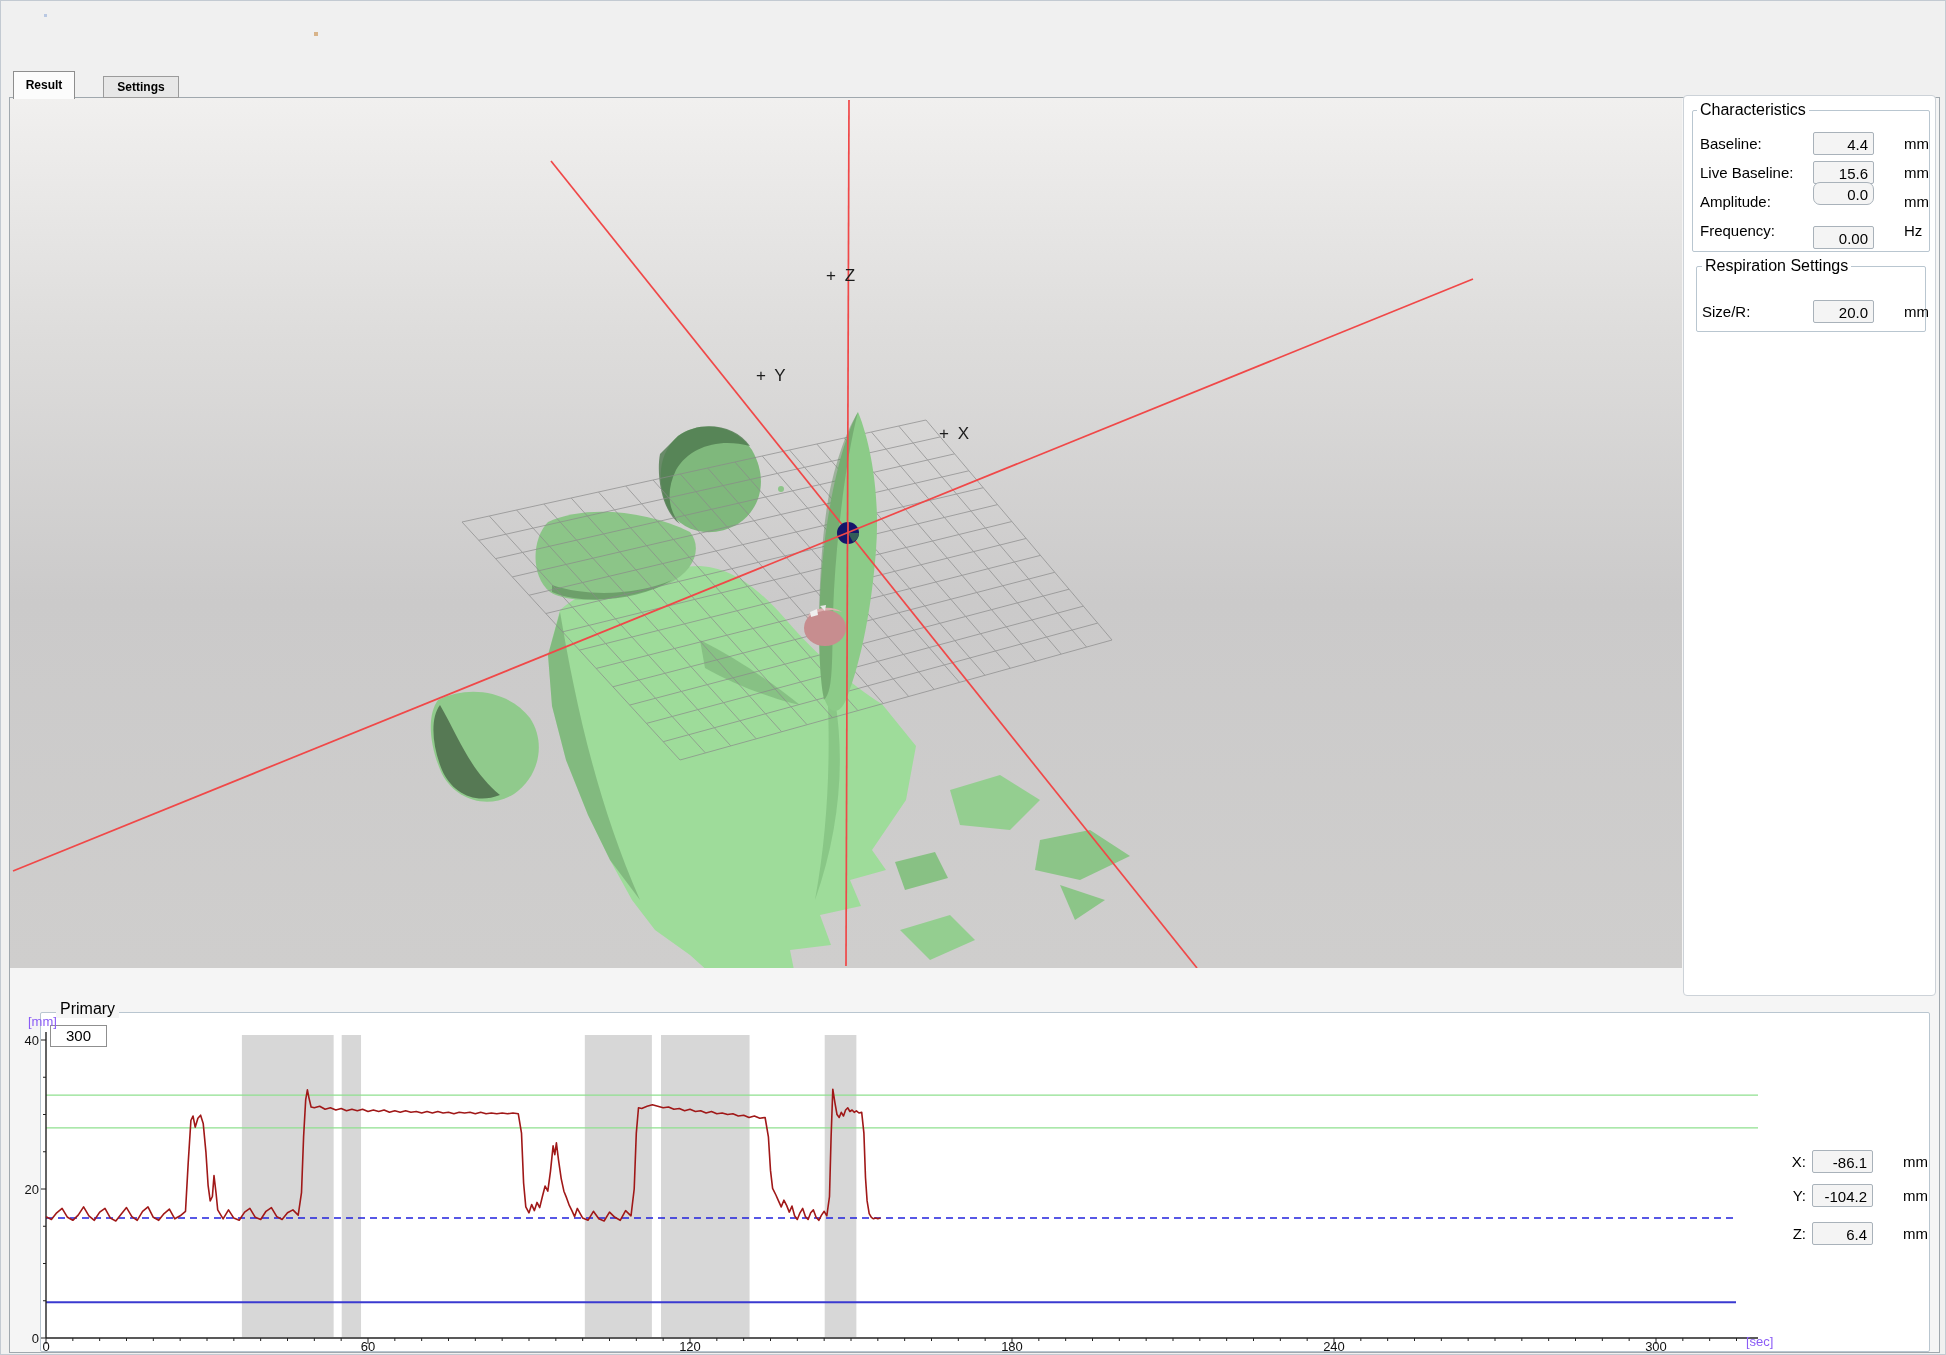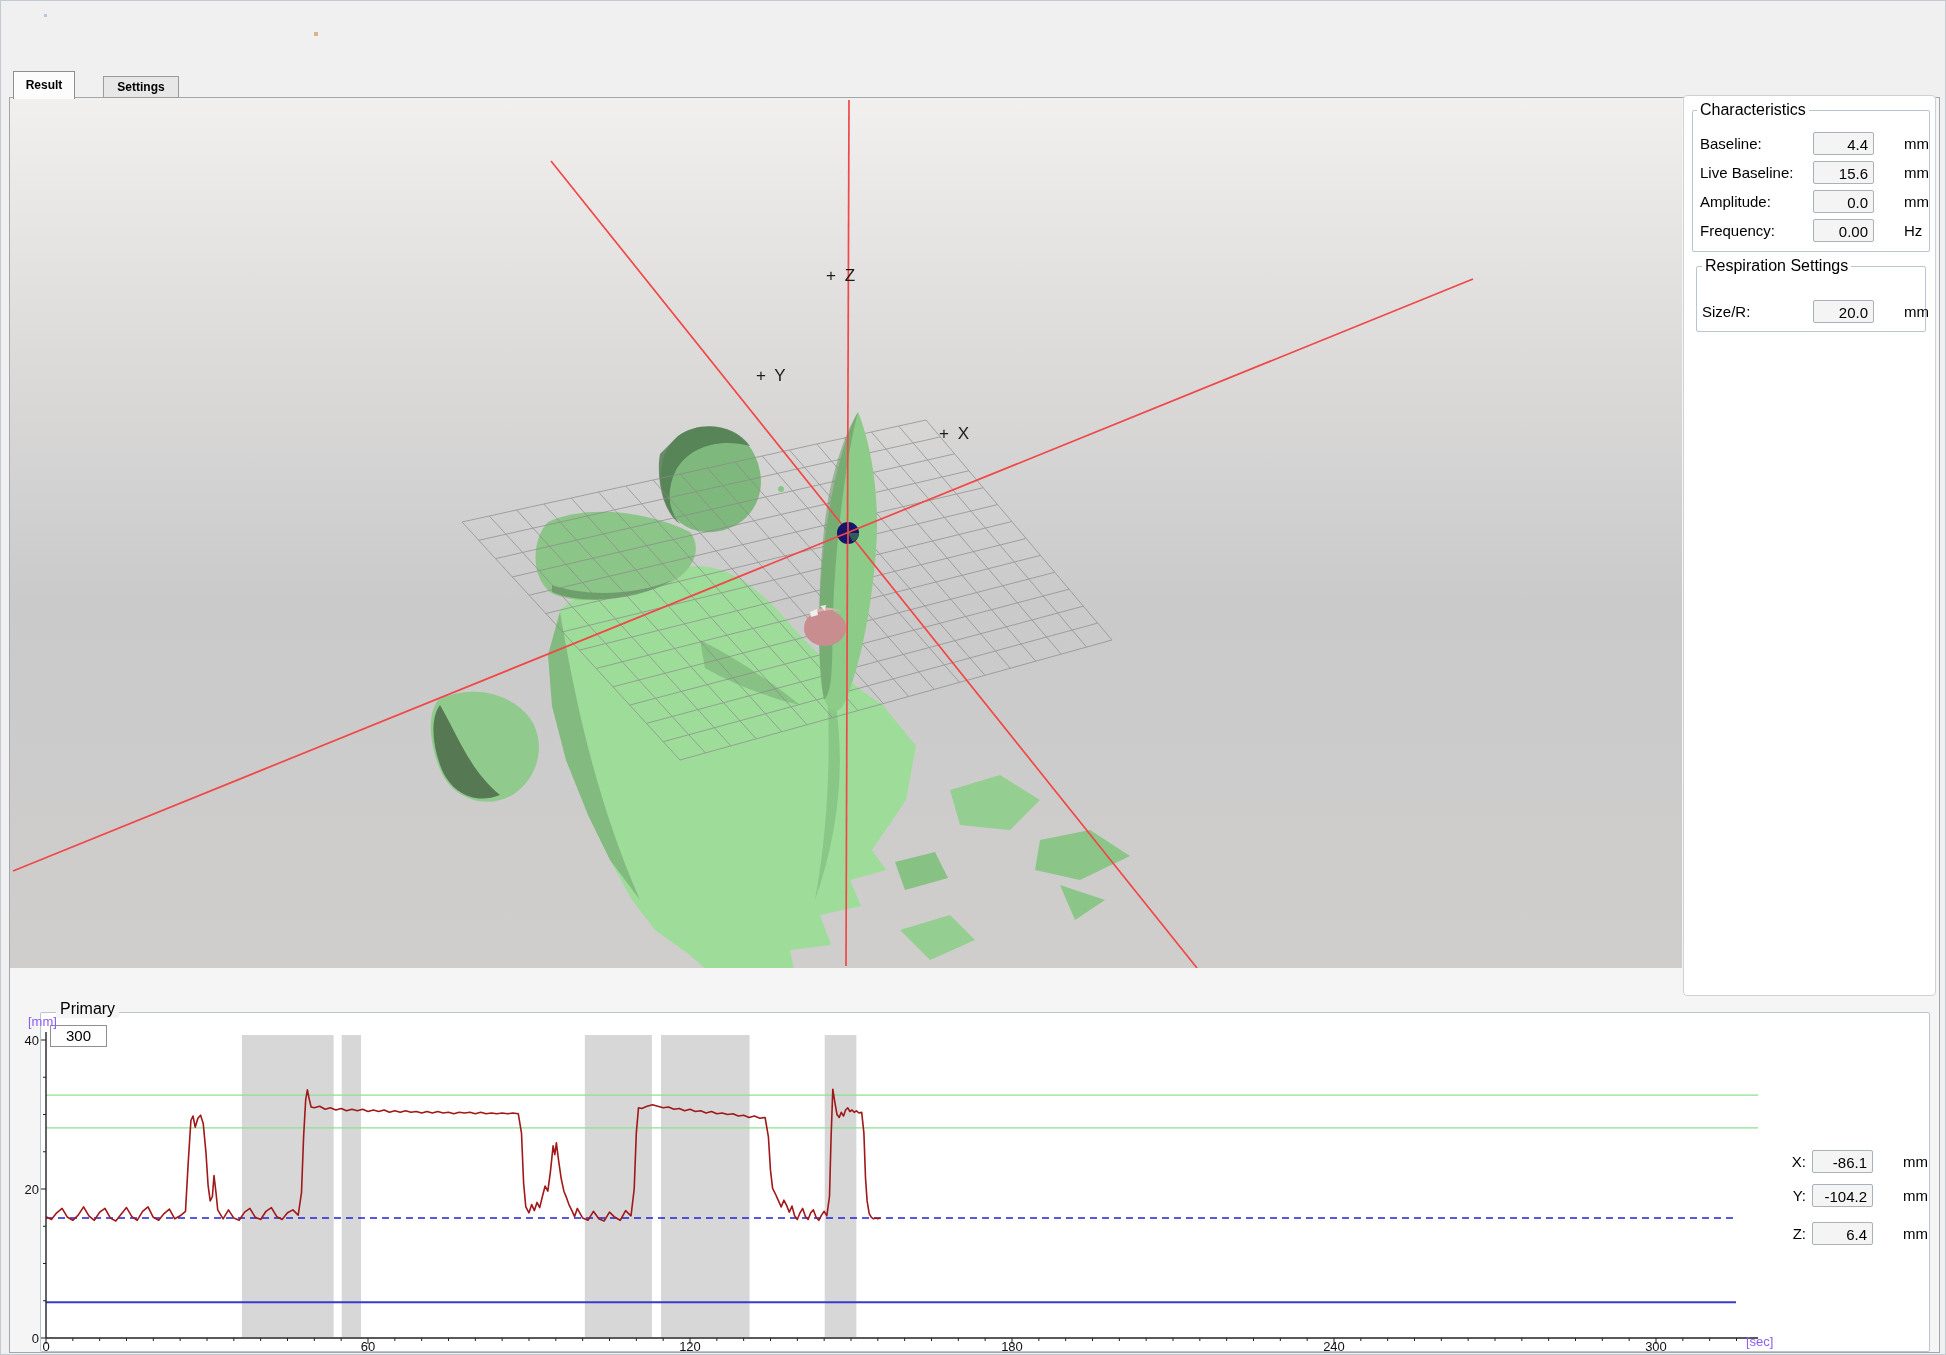--- a/index.html
+++ b/index.html
@@ -64,25 +64,25 @@
 
 <div class="row-label" style="left:1700px;top:135px;">Baseline:</div>
 <div class="val-box" style="left:1813px;top:132px;">4.4</div>
 <div class="unit" style="left:1884px;top:135px;">mm</div>
 
 <div class="row-label" style="left:1700px;top:164px;">Live Baseline:</div>
 <div class="val-box" style="left:1813px;top:161px;">15.6</div>
 <div class="unit" style="left:1884px;top:164px;">mm</div>
 
 <div class="row-label" style="left:1700px;top:193px;">Amplitude:</div>
-<div class="val-box" style="left:1813px;top:190px;">0.0</div>
+<div class="val-box" style="left:1813px;top:182px;border-radius:7px;">0.0</div>
 <div class="unit" style="left:1884px;top:193px;">mm</div>
 
 <div class="row-label" style="left:1700px;top:222px;">Frequency:</div>
-<div class="val-box" style="left:1813px;top:219px;">0.00</div>
+<div class="val-box" style="left:1813px;top:226px;">0.00</div>
 <div class="unit" style="left:1884px;top:222px;text-align:center;">Hz</div>
 
 <div class="groupbox" style="left:1696px;top:266px;width:230px;height:66px;"></div>
 <div class="groupbox-title" style="left:1702px;top:257px;">Respiration Settings</div>
 
 <div class="row-label" style="left:1702px;top:303px;">Size/R:</div>
 <div class="val-box" style="left:1813px;top:300px;">20.0</div>
 <div class="unit" style="left:1884px;top:303px;">mm</div>
 
 <div class="primary-box"></div>

